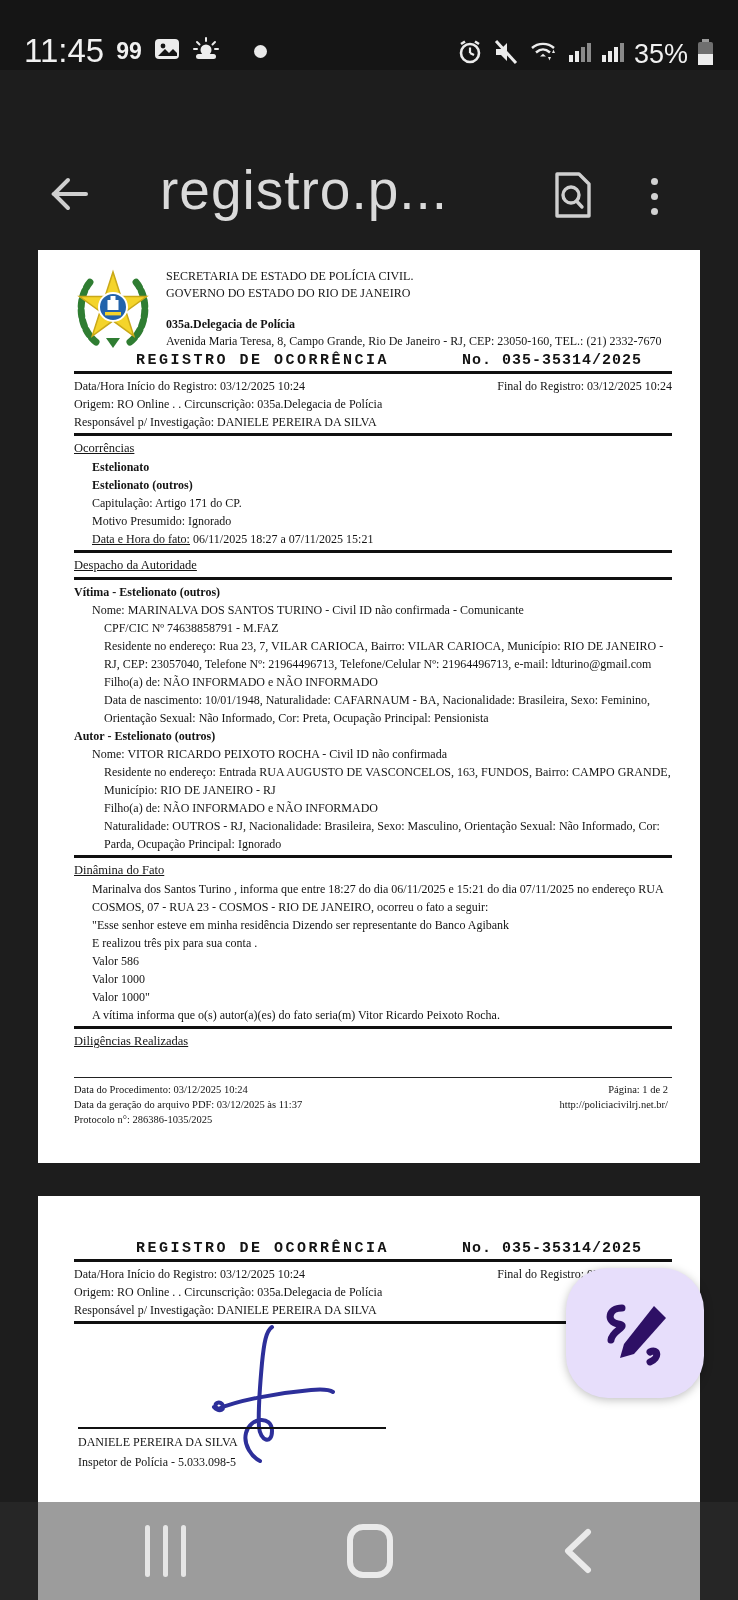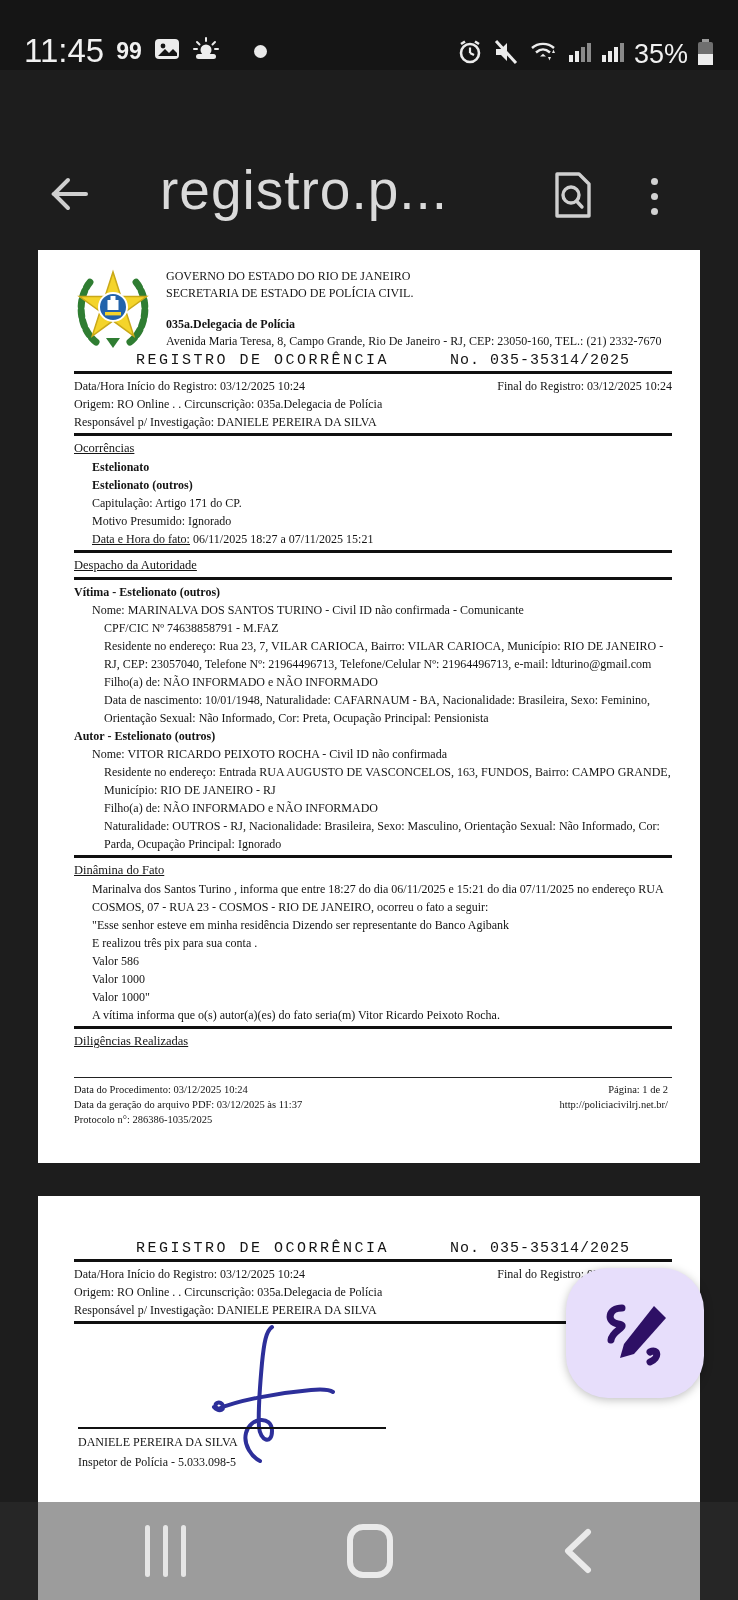--- a/index.html
+++ b/index.html
@@ -38,23 +38,23 @@
   .rule{border:0;border-top:3px solid #101010;margin:2px 0 3px 0;}
   .rule-thin{border:0;border-top:1.5px solid #222;margin:0 0 2px 0;}
   
   .dochead{display:flex;height:84px;margin-bottom:2px;}
   .crest{width:78px;flex:0 0 78px;margin-top:2px;}
   .dochead-text{padding-left:14px;padding-top:4px;}
   .dochead-text .doc-line{line-height:17px;}
   .station-gap{height:14px;}
   
   .titlerow{display:flex;align-items:flex-end;margin:4px 0 2px 0;
-            font-family:"Liberation Mono","DejaVu Sans Mono",monospace;font-weight:normal;}
+            font-family:"Liberation Mono","DejaVu Sans Mono",monospace;font-weight:bold;}
   .ro-title{font-size:15px;letter-spacing:2.5px;margin-left:62px;}
-  .ro-number{font-size:15px;letter-spacing:1px;margin-left:auto;margin-right:42px;}
+  .ro-number{font-size:15px;letter-spacing:1px;margin-left:auto;margin-right:30px;}
   .metarow{display:flex;justify-content:space-between;}
   
   .p1footer{position:relative;font-size:10.5px;line-height:15px;margin-top:4px;}
   .p1footer-right{position:absolute;right:4px;top:0;text-align:right;}
   .spacer26{height:26px;}
   
   .sigzone{position:relative;height:171px;}
   .sig-svg{position:absolute;left:132px;top:-4px;}
   .sig-line{position:absolute;left:4px;top:100px;width:308px;border-top:2px solid #111;}
   .sig-name{position:absolute;left:4px;top:106px;}
@@ -193,22 +193,22 @@
           </g>
           <path d="M39 82 L32 72 L46 72 Z" fill="#2f7d32"></path>
           <polygon points="39,6 46.9,30.5 72.5,30.5 51.9,45.5 59.8,70 39,54.8 18.2,70 26.1,45.5 5.5,30.5 31.1,30.5" fill="#f4d42a" stroke="#c9a818" stroke-width="1.5"></polygon>
           <circle cx="39" cy="41" r="14" fill="#2263ab" stroke="#fff" stroke-width="2"></circle>
           <rect x="33.5" y="34" width="11" height="10" fill="#fff"></rect>
           <rect x="36.5" y="30" width="5" height="5" fill="#fff"></rect>
           <rect x="31" y="46" width="16" height="3.4" fill="#f4d42a"></rect>
         </svg>
       </div>
       <div class="dochead-text">
+        <div class="doc-line">SECRETARIA DE ESTADO DE POLÍCIA CIVIL.</div>
         <div class="doc-line">GOVERNO DO ESTADO DO RIO DE JANEIRO</div>
-        <div class="doc-line">SECRETARIA DE ESTADO DE POLÍCIA CIVIL.</div>
         <div class="station-gap"></div>
         <div class="doc-line b">035a.Delegacia de Polícia</div>
         <div class="doc-line">Avenida Maria Teresa, 8, Campo Grande, Rio De Janeiro - RJ,  CEP: 23050-160, TEL.: (21) 2332-7670</div>
       </div>
     </div>
 
     <div class="titlerow">
       <span class="ro-title">REGISTRO DE OCORRÊNCIA</span>
       <span class="ro-number">No. 035-35314/2025</span>
     </div>

